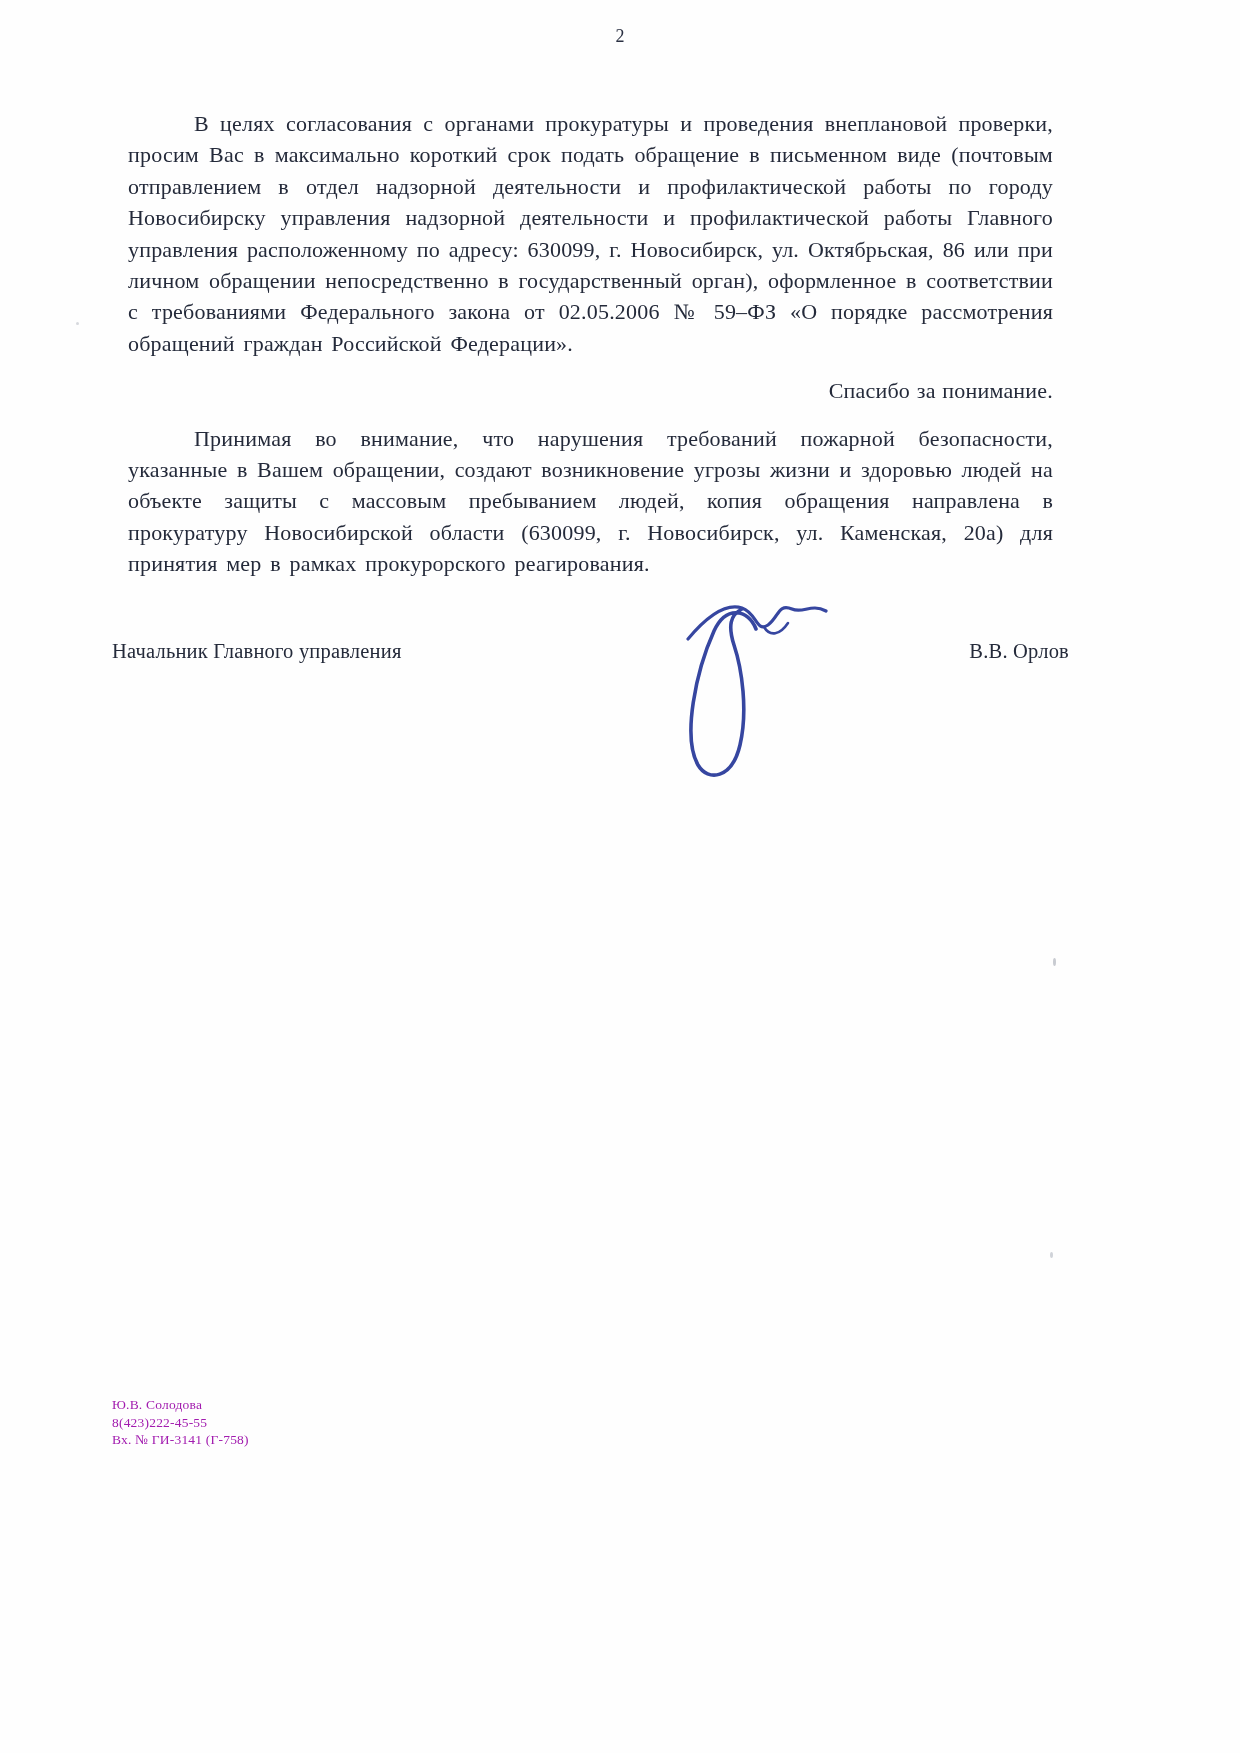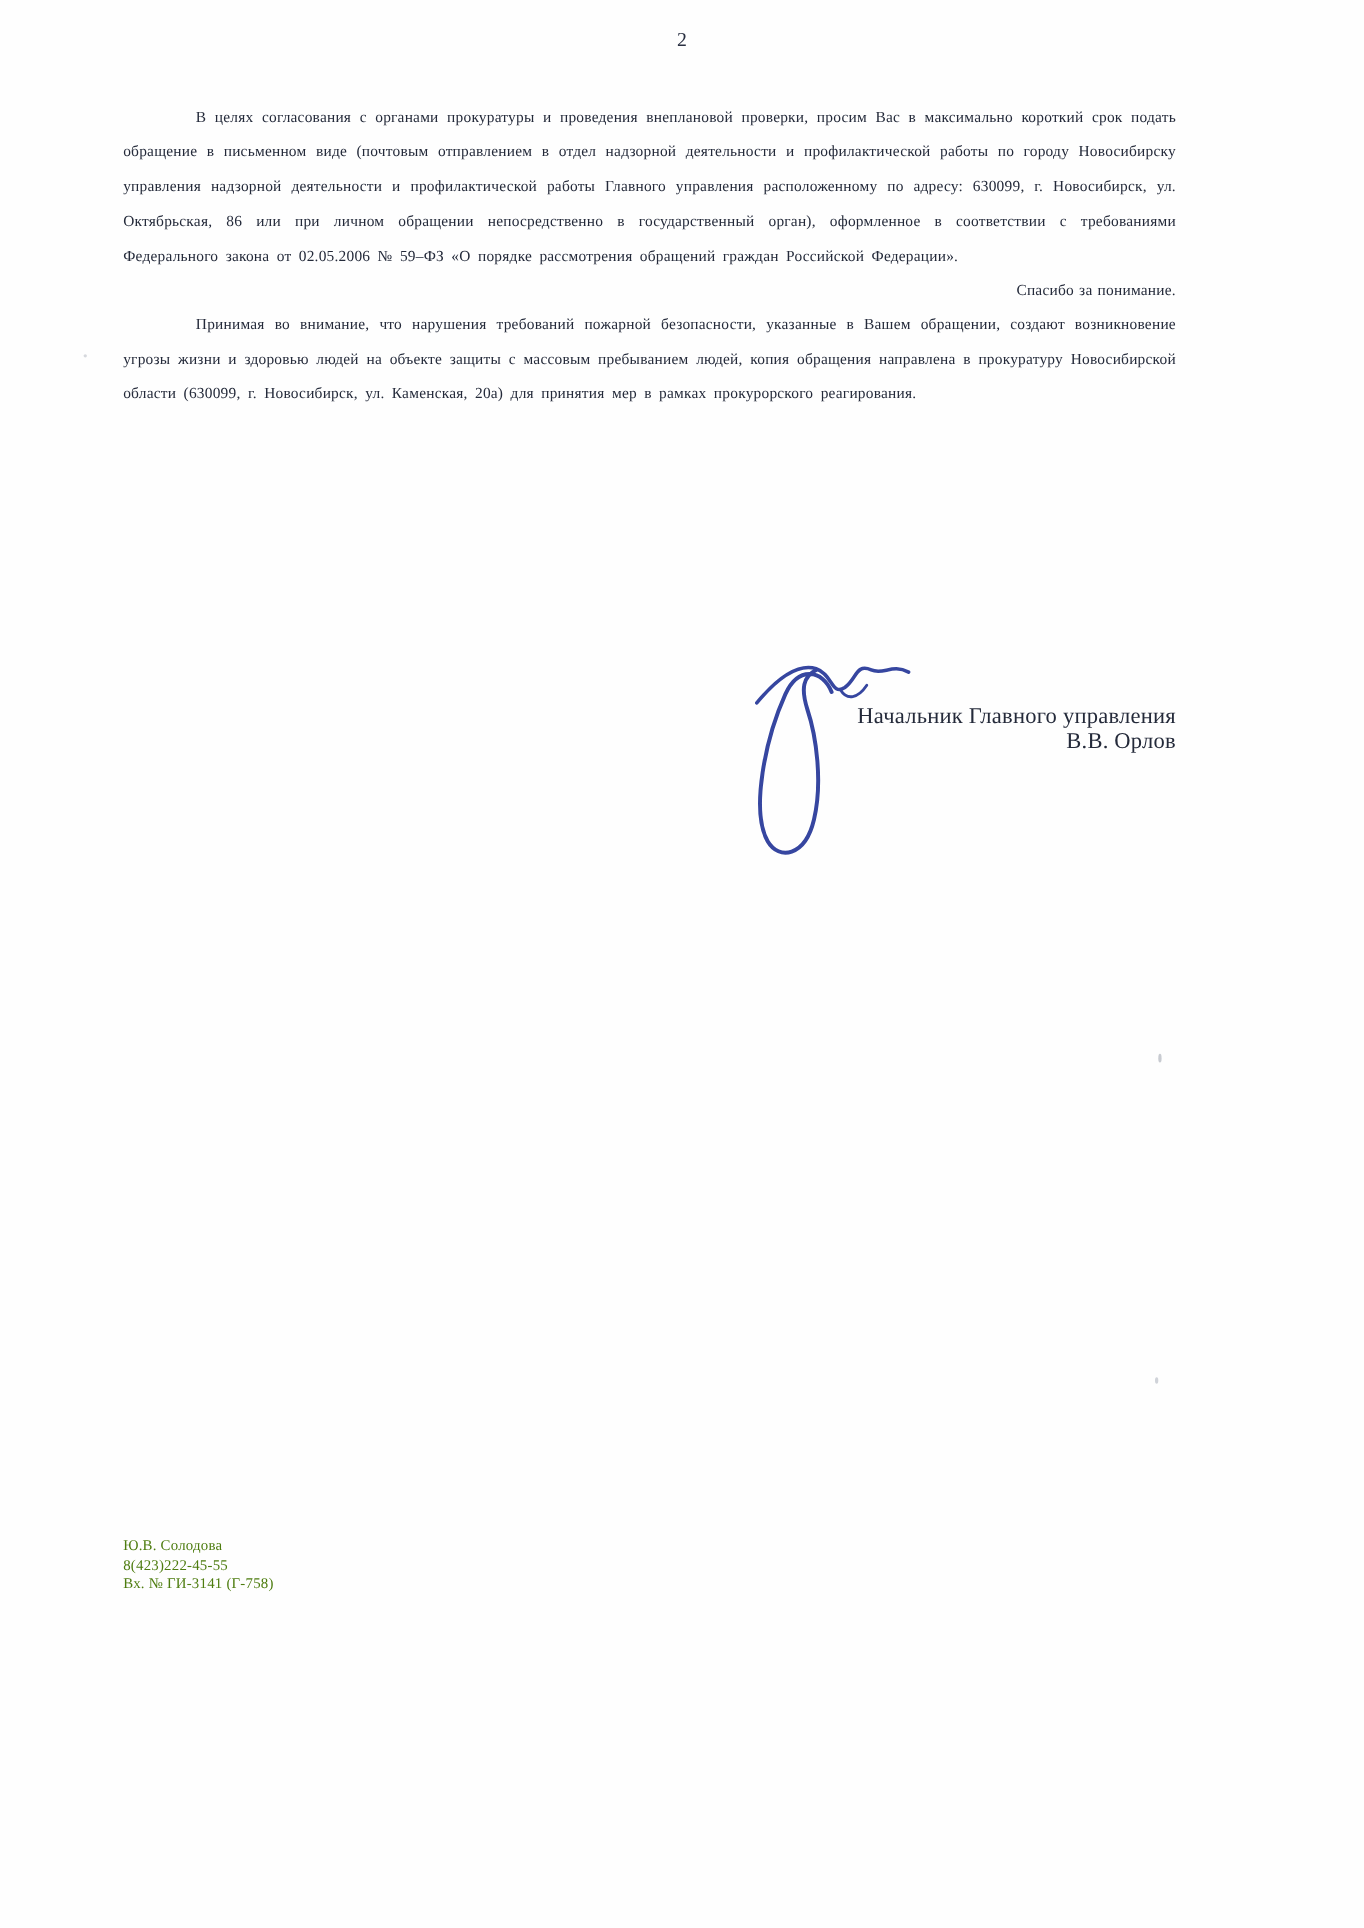--- a/index.html
+++ b/index.html
@@ -26,59 +26,58 @@
     font-size: 18px;
     color: #2a3042;
   }
   .body-text {
     position: absolute;
     top: 92px;
     left: 112px;
     width: 957px;
   }
   .body-text p {
-    margin: 0;
-    font-size: 14px;
+    margin: 16px;
+    font-size: 22px;
     line-height: 31.4px;
     text-align: justify;
     text-indent: 66px;
     letter-spacing: 0.2px;
     word-spacing: 3px;
   }
   .body-text p.no-justify {
     text-align: right;
     word-spacing: 1px;
   }
   .signature-block {
     position: absolute;
     top: 640px;
     left: 112px;
     width: 957px;
     display: flex;
     justify-content: space-between;
-    align-items: flex-end;
+    align-items: flex-start;
     font-size: 20.5px;
     letter-spacing: 0.2px;
-    flex-direction: column;
   }
   .signature-svg {
     position: absolute;
     top: 595px;
     left: 630px;
     width: 210px;
     height: 200px;
     pointer-events: none;
   }
   .footer {
     position: absolute;
     top: 1396px;
     left: 112px;
     font-size: 13.5px;
     line-height: 17.5px;
-    color: #4d7c0f;
+    color: #a21caf;
     letter-spacing: 0.2px;
   }
   .footer div {
     white-space: nowrap;
   }
   .scan-speck {
     position: absolute;
     background: #9aa0ac;
     border-radius: 50%;
   }

